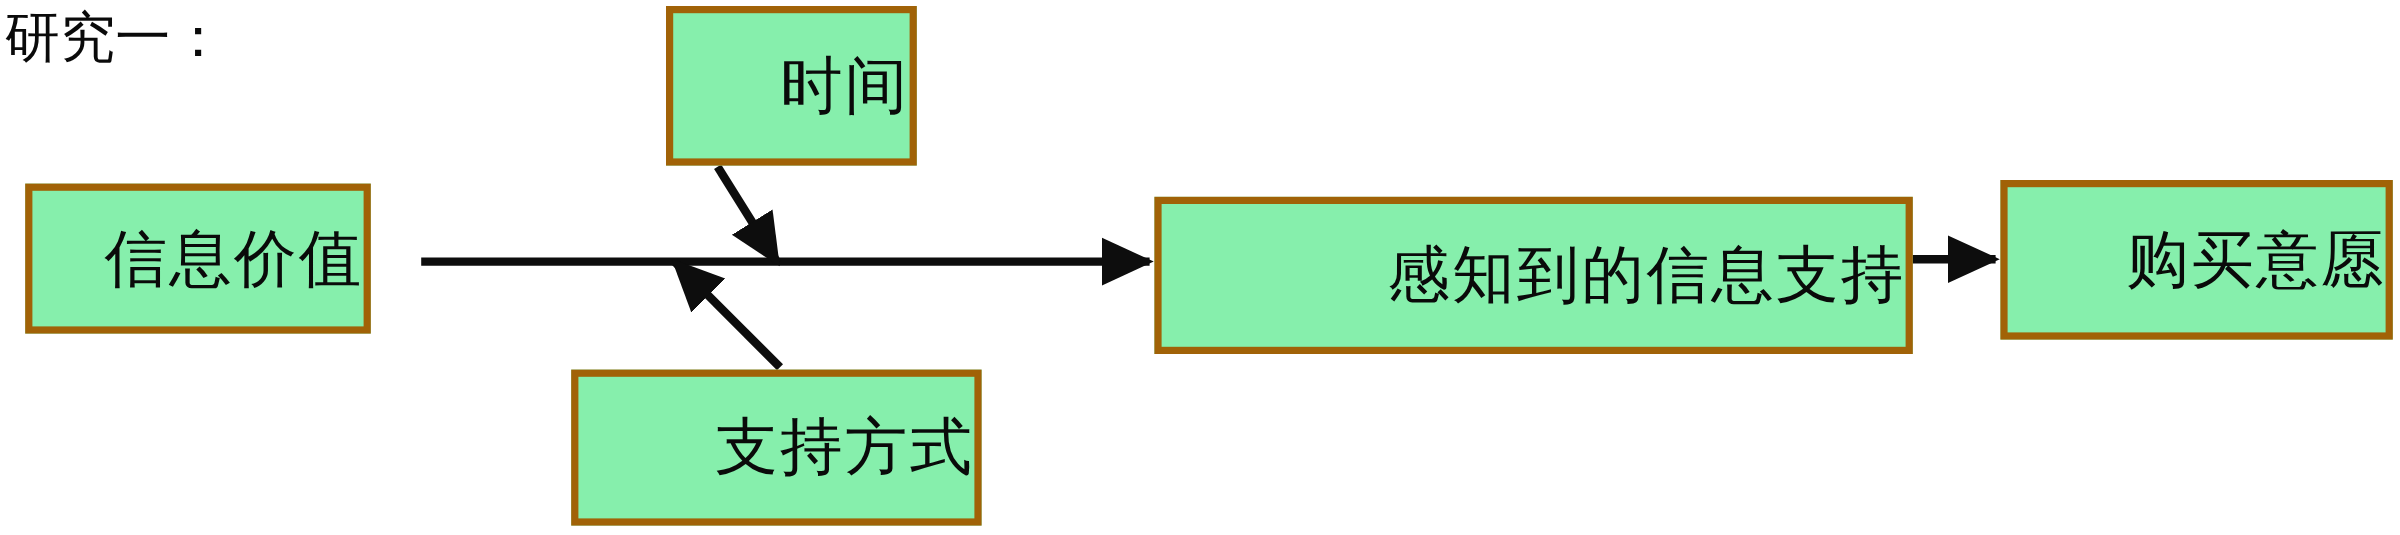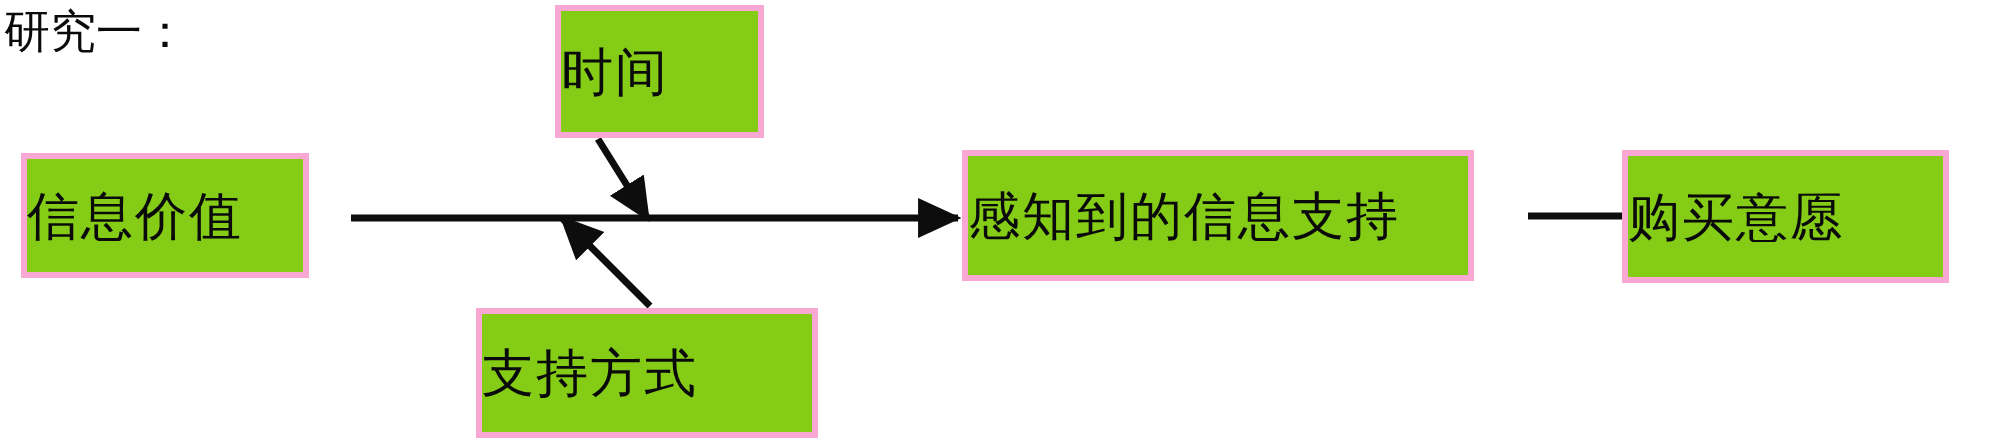--- a/index.html
+++ b/index.html
@@ -32,41 +32,41 @@
     font-family: Liberation Sans, sans-serif;
     font-size: 46px;
     line-height: 56px;
     color: #0a0a0a;
     white-space: nowrap;
     letter-spacing: 0px;
   }
   .node-box {
     position: absolute;
     box-sizing: border-box;
-    background: #84cc16;
-    border: 6px solid #f9a8d4;
+    background: #86efac;
+    border: 6px solid #a16207;
     display: flex;
     align-items: center;
-    justify-content: flex-start;
+    justify-content: flex-end;
   }
   .node-label {
     font-family: "Liberation Sans", "DejaVu Sans", sans-serif;
     font-size: 52px;
     line-height: 58px;
     color: #0a0a0a;
     white-space: nowrap;
     letter-spacing: 2px;
     font-weight: 400;
   }
   
   #node-info-value      { left: 21px;   top: 153px; width: 288px; height: 125px; }
   #node-time            { left: 555px;  top: 5px;   width: 209px; height: 133px; }
   #node-support-style   { left: 476px;  top: 308px; width: 342px; height: 130px; }
-  #node-perceived       { left: 962px;  top: 150px; width: 512px; height: 131px; }
-  #node-purchase        { left: 1622px; top: 150px; width: 327px; height: 133px; }
+  #node-perceived       { left: 962px;  top: 164px; width: 632px; height: 131px; }
+  #node-purchase        { left: 1667px; top: 150px; width: 327px; height: 133px; }
 </style>
 </head>
 <body>
 
 <div id="canvas">
 
   <div class="section-title">研究一：</div>
 
   <svg id="diagram-svg" viewBox="0 0 2000 446" xmlns="http://www.w3.org/2000/svg">
     <defs>

